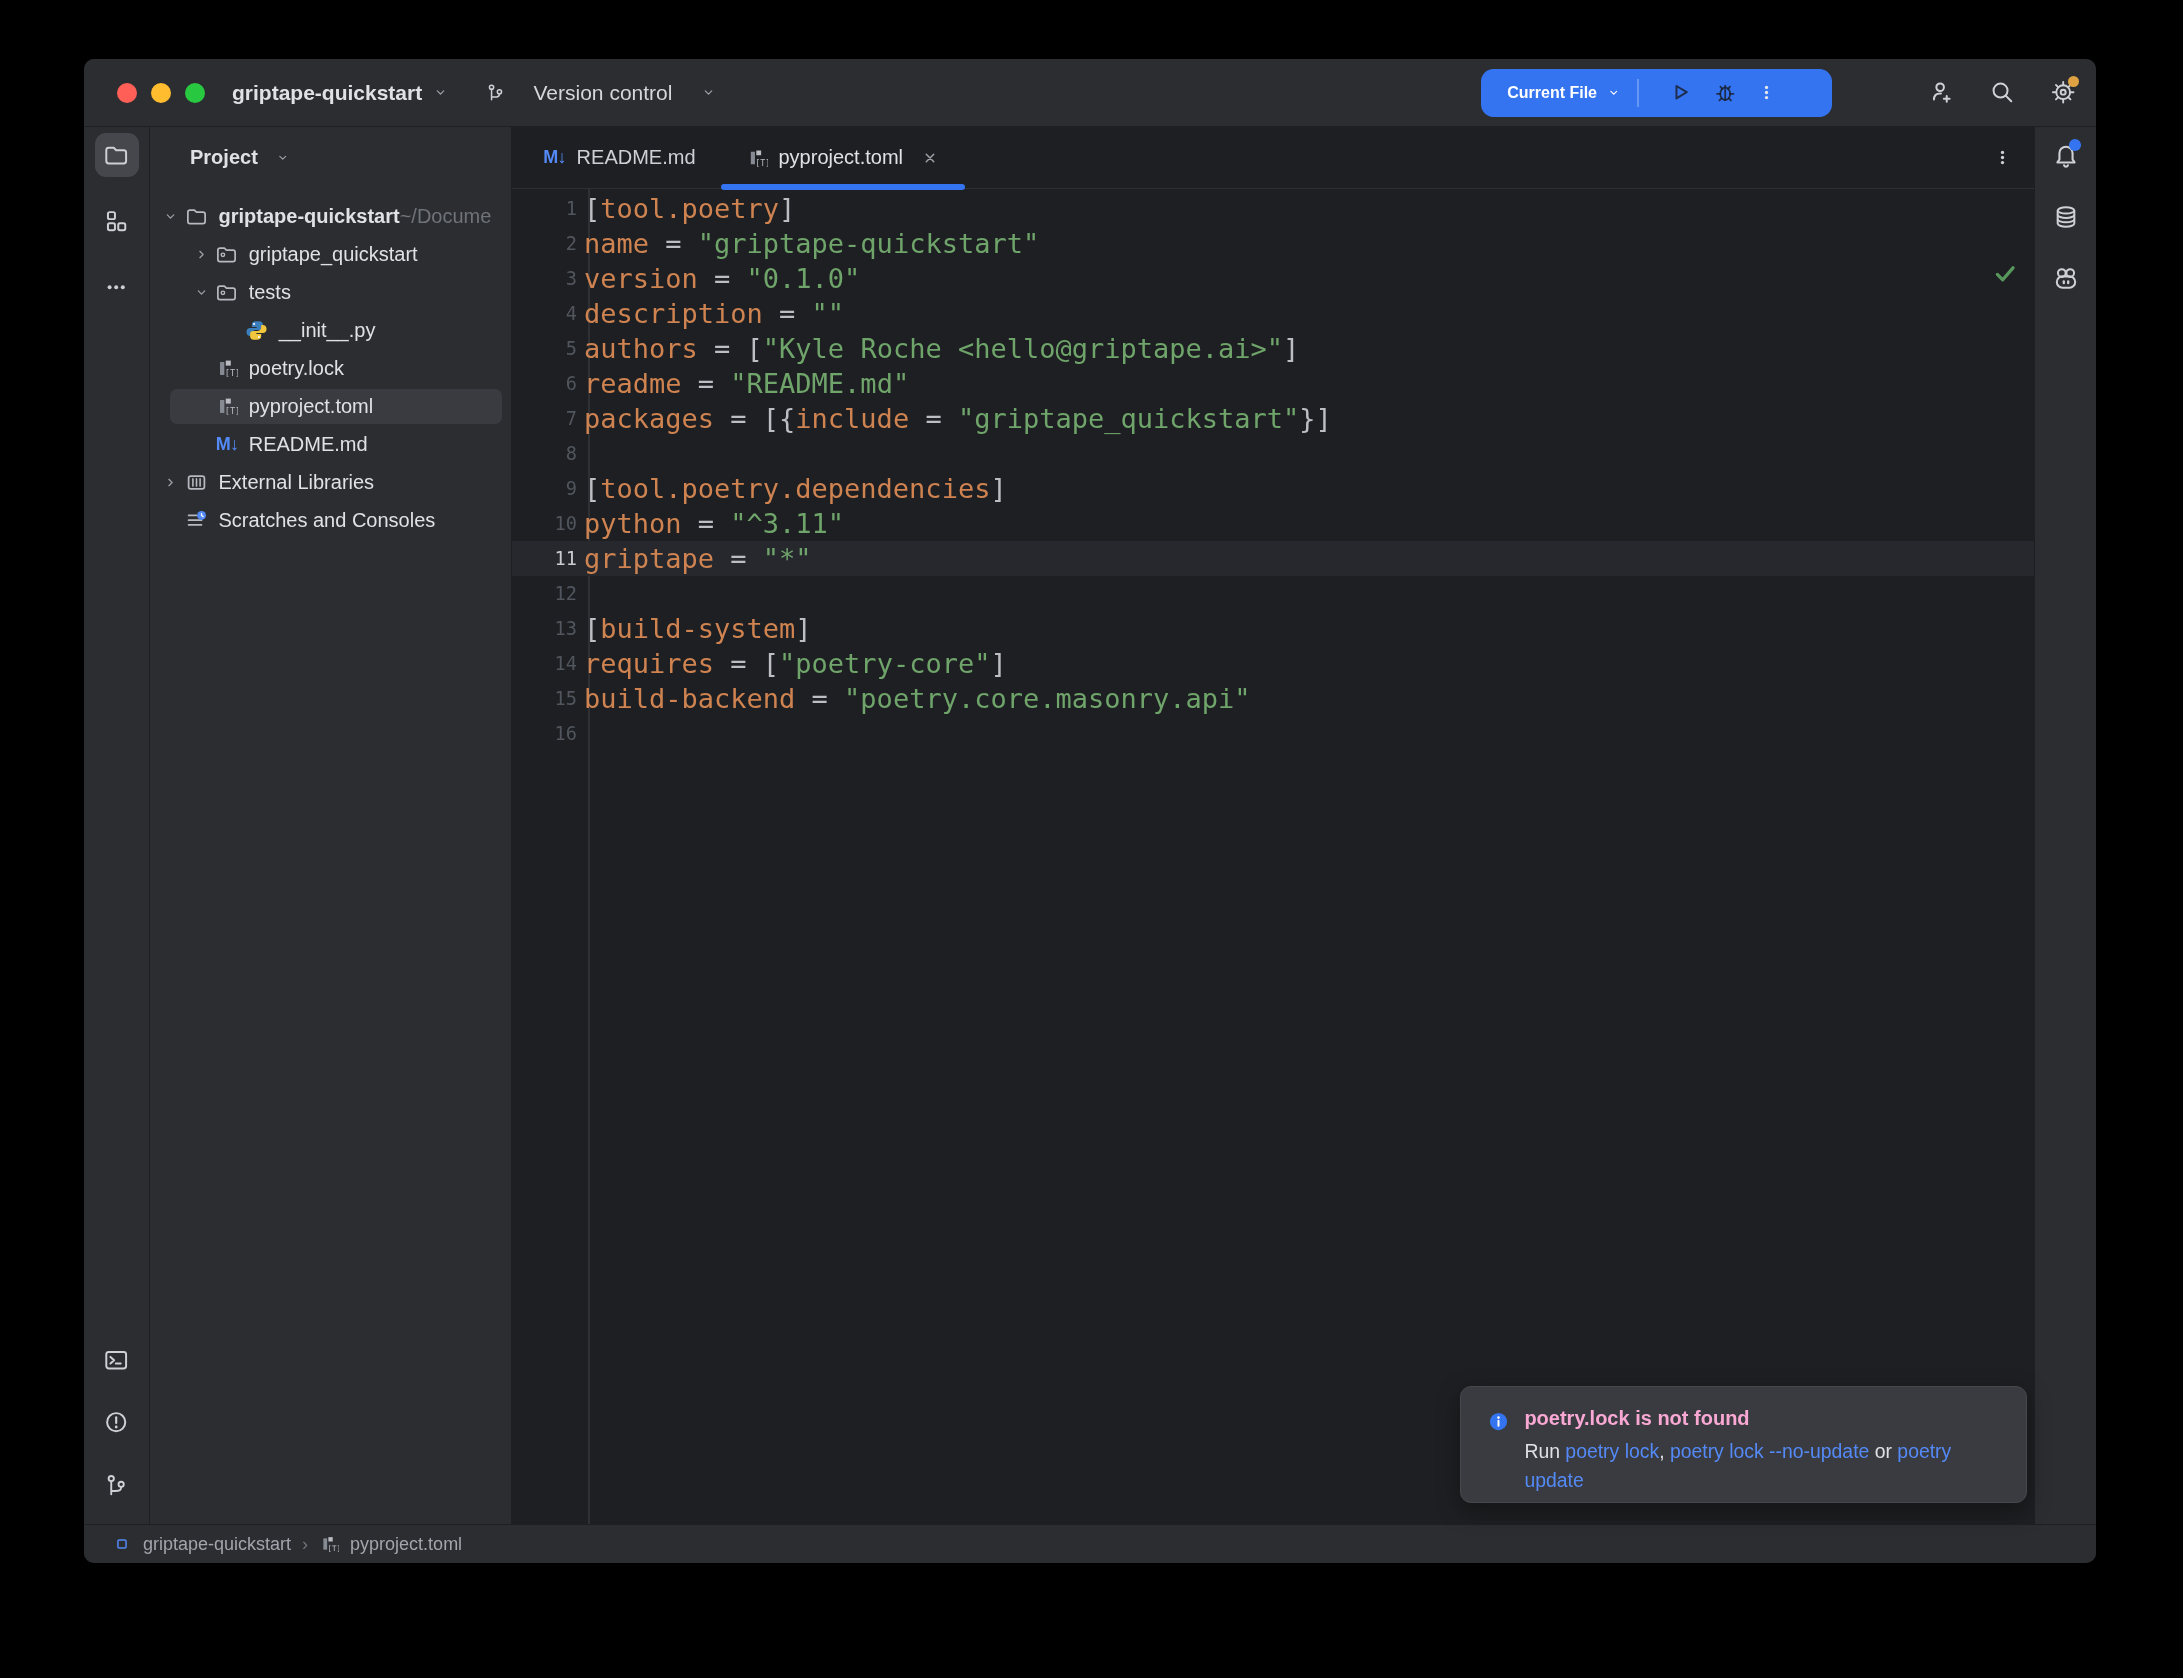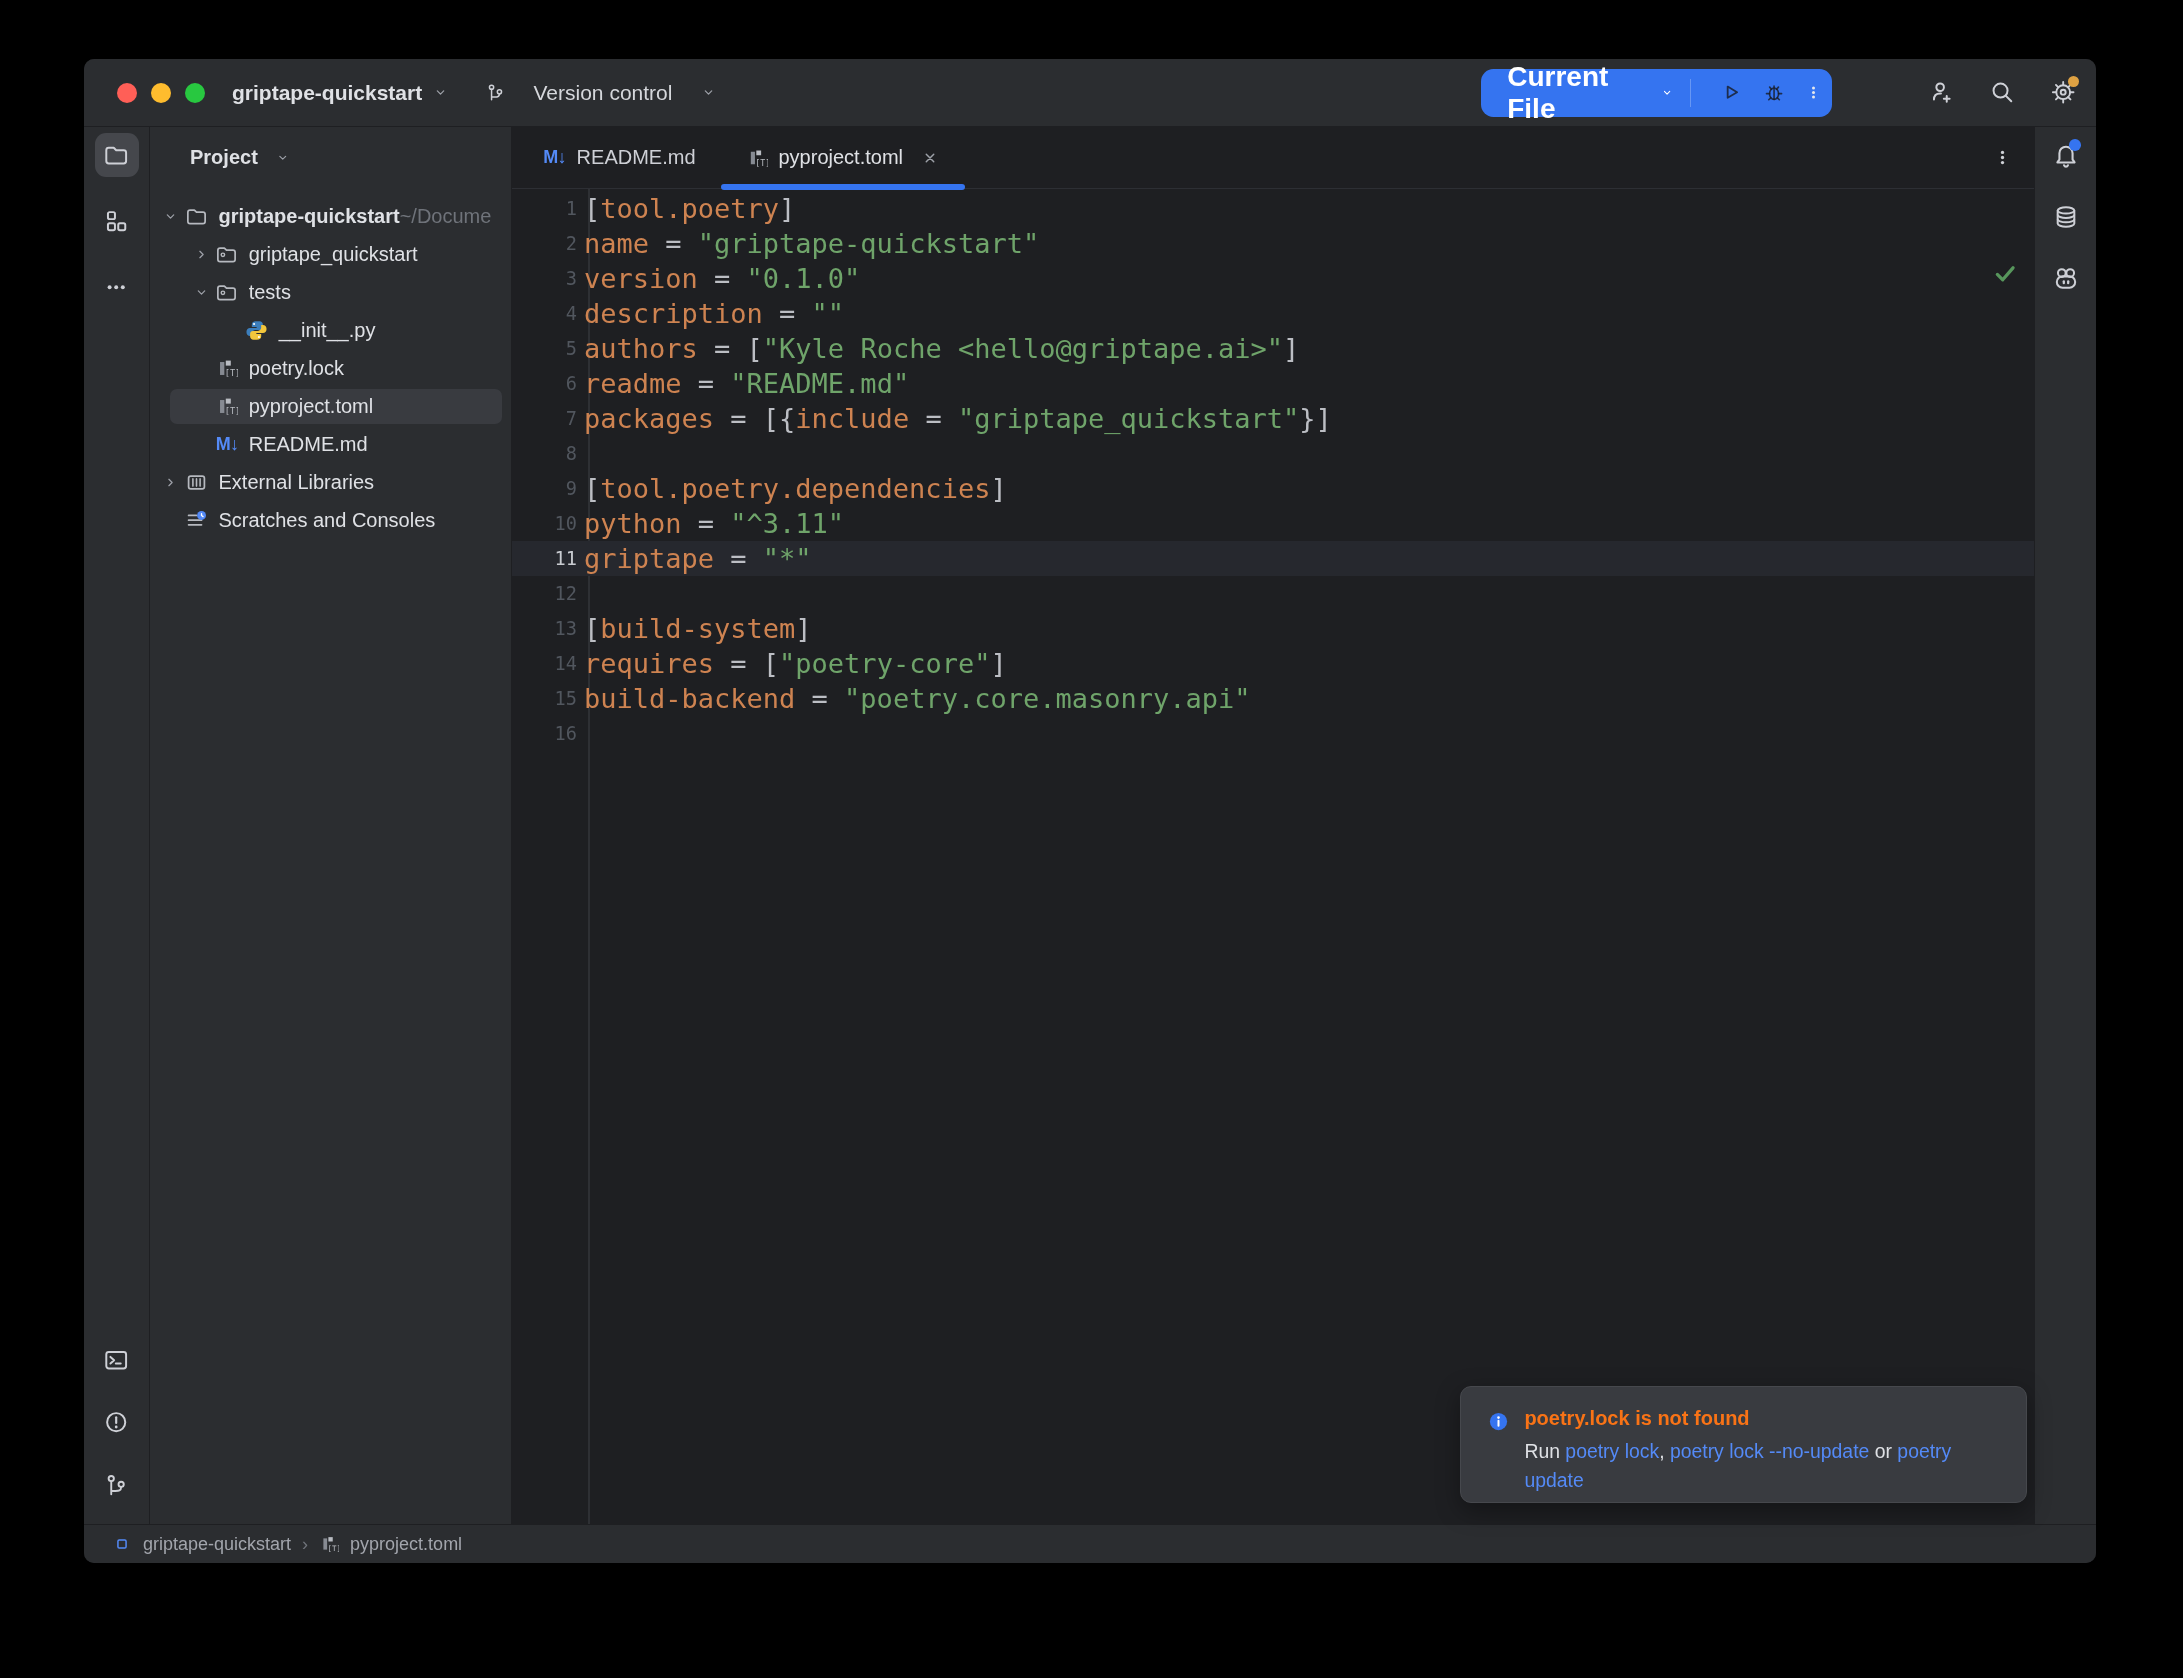--- a/index.html
+++ b/index.html
@@ -16,21 +16,21 @@
   .lights { display:flex; gap:14px; margin-left:33px; }
   .light { width:20px; height:20px; border-radius:50%; }
   .l-red{background:#FF5F57;} .l-yellow{background:#FEBC2E;} .l-green{background:#28C840;}
   .tb-widget { display:flex; align-items:center; gap:9.3px; cursor:default; }
   .tb-project { margin-left:27px; font-weight:600; }
   .tb-vcs { margin-left:36px; color:#D5D7DB;gap:28px; }
   .chev { color:#9DA0A8; }
   .tb-right { margin-left:auto; display:flex; align-items:center; margin-right:20px; }
   .run-widget { width:351px; height:48px; border-radius:12.4px; background:#3574F0;
                 display:flex; align-items:center; padding-left:26.4px; color:#fff; }
-  .run-widget .rw-label { font-size:28px; font-weight:600; margin-right:9.3px; }
+  .run-widget .rw-label { font-size:16px; font-weight:600; margin-right:9.3px; }
   .rw-sep { width:1.6px; height:28px; background:rgba(255,255,255,.25); margin:0 18.6px 0 15.5px; }
   .rw-ic { color:rgba(24,28,38,.8); margin:0 9.3px; }
   .rw-kebab { color:#E6E8EC; margin:0 7.8px; }
   .tb-icons { display:flex; align-items:center; gap:34px; margin-left:97px; color:#CED0D6; }
   .gear-wrap { position:relative; }
   .gear-dot { position:absolute; right:-3.1px; top:-3.1px; width:11px; height:11px; border-radius:50%; background:#DFA243; }
 
   
   .main { flex:1; display:flex; min-height:0; }
 
@@ -80,21 +80,21 @@
   .lt { margin-left:7px; font-size:27px; white-space:pre; }
   .tk-p { color:#BCBEC4; } .tk-o { color:#BCBEC4; }
   .tk-k { color:#CE8351; } .tk-s { color:#6FA46A; }
   .inspect-check { position:absolute; top:71px; right:15.5px; color:#57965C; }
 
   
   .toast { position:absolute; right:7px; bottom:21px; width:567px; height:117px;
            background:#393B40; border:0.8px solid #46484D; border-radius:11px;
            box-shadow:0 7.8px 23px rgba(0,0,0,.35);
            display:flex; gap:14px; padding:20px 28px 0 26.4px; font-family:"Liberation Sans",sans-serif; }
-  .toast-title { font-size:20px; font-weight:700; color:#f97316; margin-bottom:7px; }
+  .toast-title { font-size:20px; font-weight:700; color:#f9a8d4; margin-bottom:7px; }
   .toast-body { font-size:19.4px; line-height:29px; color:#DFE1E5; width:451px; }
   .toast-body .lnk { color:#548AF7; }
 
   
   .statusbar { flex:0 0 39px; background:#2B2D30; border-top:1.6px solid #1E1F22;
                display:flex; align-items:center; padding:0 26.4px 0 28px;
                font-size:18px; color:#A2A5AC; }
   .sb-left { display:flex; align-items:center; gap:11px; }
   .sb-right { margin-left:auto; display:flex; align-items:center; gap:31px; }
   .sb-item { white-space:nowrap; }

